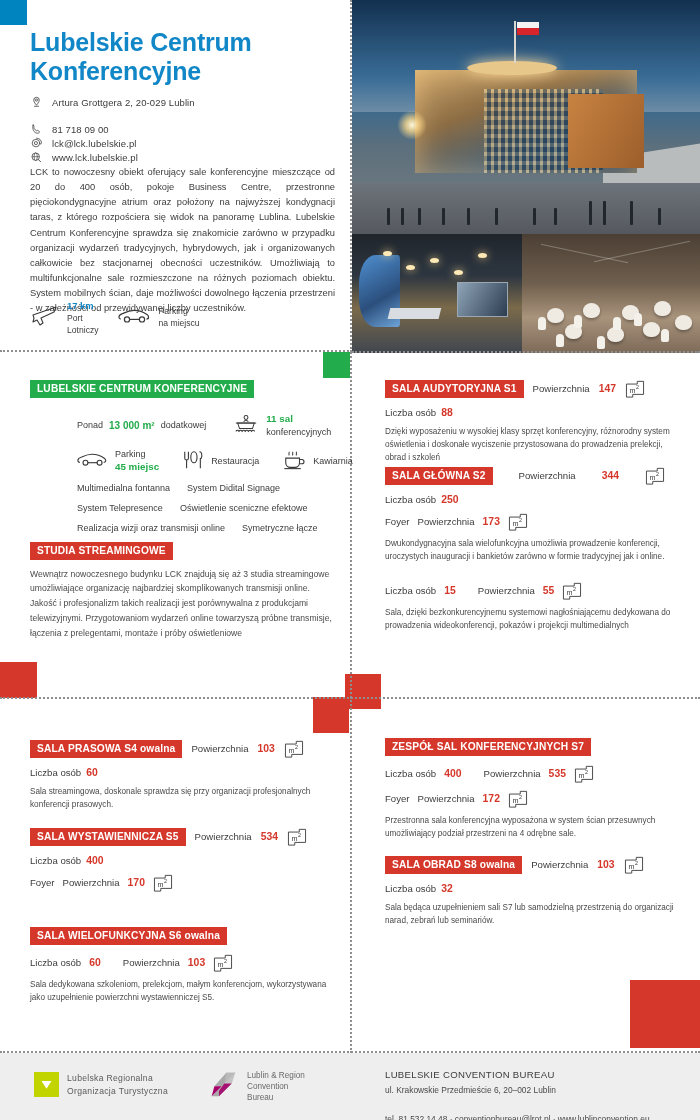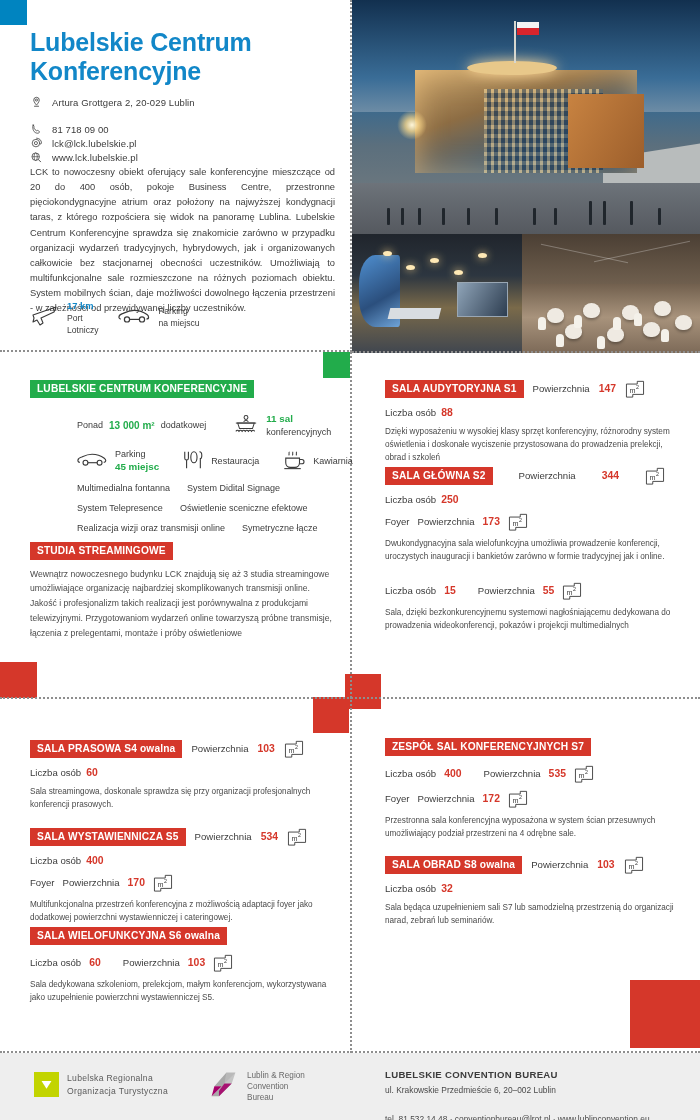--- a/index.html
+++ b/index.html
@@ -135,21 +135,21 @@
   .amen .unit { display:flex; align-items:center; gap:6px; font-size:9px; color:#3c3c3c; }
 
   
   .footer { position:absolute; left:0; top:1053px; width:700px; height:67px; background:#eeeeee; }
   .fo-logo1 { position:absolute; left:34px; top:1072px; display:flex; align-items:center; gap:8px; }
   .fo-sq { width:25px; height:25px; background:#c2d400; display:flex; align-items:center; justify-content:center; }
   .fo-t1 { font-size:8.6px; line-height:1.42; color:#5b5b5b; letter-spacing:.3px; }
   .fo-logo2 { position:absolute; left:208px; top:1069px; display:flex; align-items:center; gap:8px; }
   .fo-t2 { font-size:8.2px; line-height:1.35; color:#6a6a6a; }
   .fo-right { position:absolute; left:385px; top:1069px; }
-  .fo-title { font-size:9.6px; color:#3c3c3c; letter-spacing:.3px;font-weight:bold; }
+  .fo-title { font-size:9.6px; color:#3c3c3c; letter-spacing:.3px; }
   .fo-sub { font-size:8.4px; color:#4a4a4a; margin-top:4px; line-height:1.6; }
 </style>
 </head>
 <body>
 
 <div class="page">
 
   <div class="blk blk-blue"></div>
   <div class="blk blk-green"></div>
   <div class="blk blk-yellow"></div>
@@ -497,21 +497,20 @@
       <span>Powierzchnia</span>
       <b>170</b>
       <span class="m2">
         <svg viewBox="0 0 22 20" width="20" height="18">
             <path d="M1.5 4.5h12V1.5h7v14.5h-12v3h-7z" fill="#fff" stroke="#3a3a3a" stroke-width="1"></path>
             <text x="5" y="14" font-family="Liberation Sans, sans-serif" font-size="8" fill="#3a3a3a">m</text>
             <text x="12" y="9.5" font-family="Liberation Sans, sans-serif" font-size="6" fill="#3a3a3a">2</text>
           </svg>
       </span>
     </div>
-    <div class="para">Multifunkcjonalna przestrzeń konferencyjna z możliwością adaptacji foyer jako dodatkowej powierzchni wystawienniczej i cateringowej.</div>
   </div>
 
   <div class="col col-left" style="top:927px">
     <div class="kv">
       <span class="lbl lbl-red">SALA WIELOFUNKCYJNA S6 owalna</span>
     </div>
     <div class="kv" style="margin-top:9px;gap:8px">
       <span>Liczba osób</span>
       <b>60</b>
       <span style="width:6px"></span>

